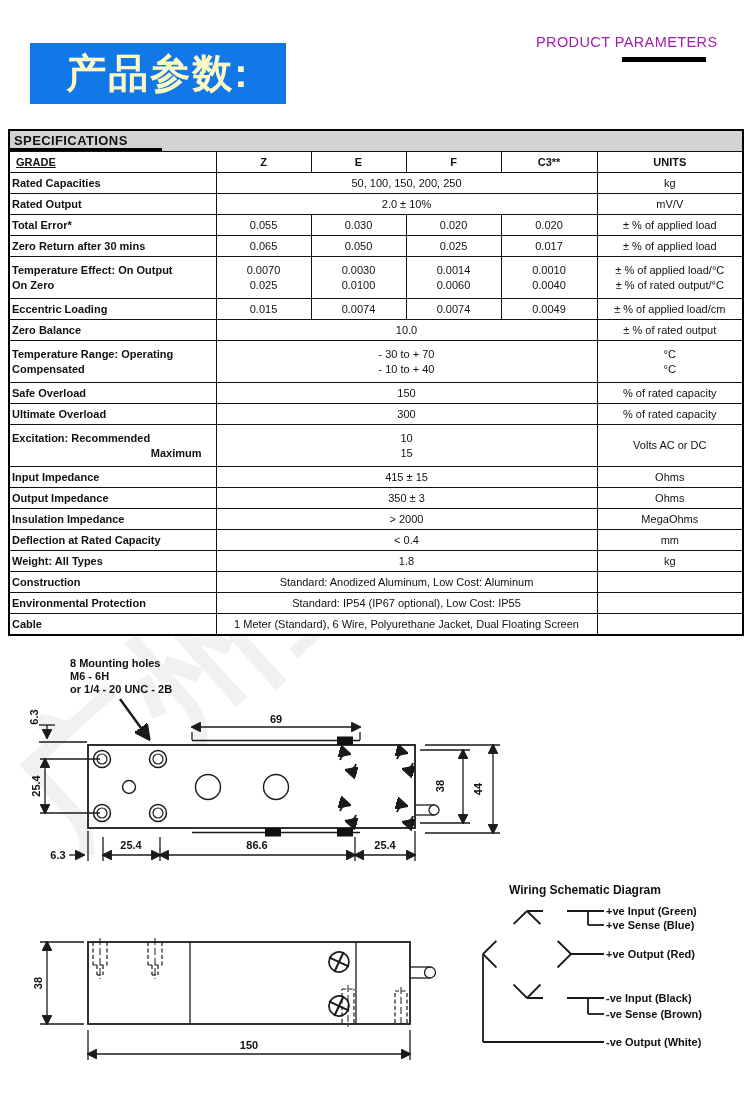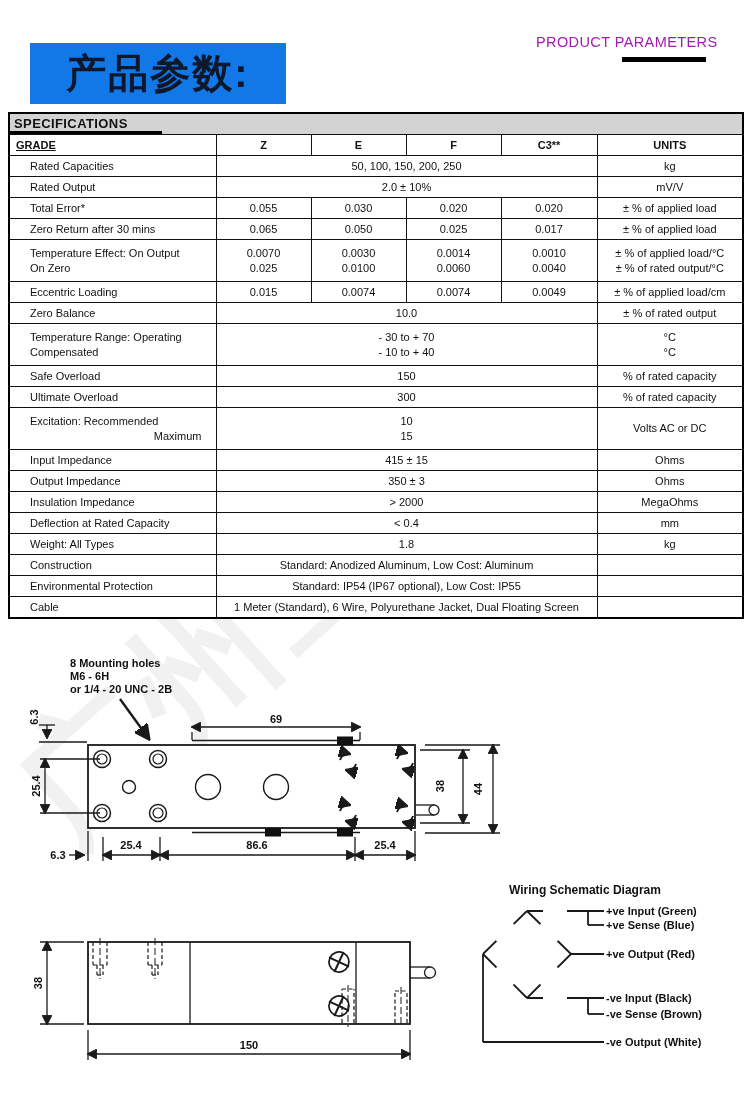--- a/index.html
+++ b/index.html
@@ -14,30 +14,30 @@
     font-size:140px;font-weight:bold;letter-spacing:8px;color:#000;opacity:0.05;
     transform:rotate(-42deg);transform-origin:left center;pointer-events:none;
   }
   
   .en-title{position:absolute;left:536px;top:34px;font-size:14.5px;letter-spacing:0.4px;color:#a21caf;}
   .en-underline{position:absolute;left:622px;top:57px;width:84px;height:5px;background:#000;}
   .banner{
     position:absolute;left:30px;top:43px;width:256px;height:61px;background:#1278e8;
     display:flex;align-items:center;justify-content:center;
   }
-  .banner span{color:#0f172a;font-size:40px;font-weight:bold;letter-spacing:2px;}
+  .banner span{color:#fef9c3;font-size:40px;font-weight:bold;letter-spacing:2px;}
   
   table.spec{
-    position:absolute;left:8px;top:112px;width:734px;border-collapse:collapse;
+    position:absolute;left:8px;top:129px;width:734px;border-collapse:collapse;
     table-layout:fixed;background:#fff;border:2px solid #000;z-index:2;
   }
   .spec td{border:1px solid #111;font-size:11px;padding:0;overflow:hidden;vertical-align:middle;}
   .spec tr.single td{height:20px;}
   .spec tr.double td{height:41px;}
-  .spec td.lab{font-weight:normal;padding-left:20px;padding-right:14px;text-align:left;}
+  .spec td.lab{font-weight:bold;padding-left:2px;padding-right:14px;text-align:left;}
   .spec td.val,.spec td.unit{text-align:center;font-weight:normal;}
   .spec .ln{line-height:15px;}
   .spec tr.single .ln{line-height:18px;}
   .l2-right{}
   .l2-indent{padding-left:72px;text-align:right;}
   .title-cell{background:#d3d3d3;height:20px;position:relative;}
   .spec-title-text{font-weight:bold;font-size:13px;padding-left:4px;letter-spacing:0.4px;line-height:20px;}
   .spec-title-bar{position:absolute;left:0;bottom:-1px;width:152px;height:4px;background:#000;}
   .hdr-row td{font-weight:bold;text-align:center;height:20px;}
   .hdr-row td.first{text-align:left;padding-left:6px;text-decoration:underline;}

